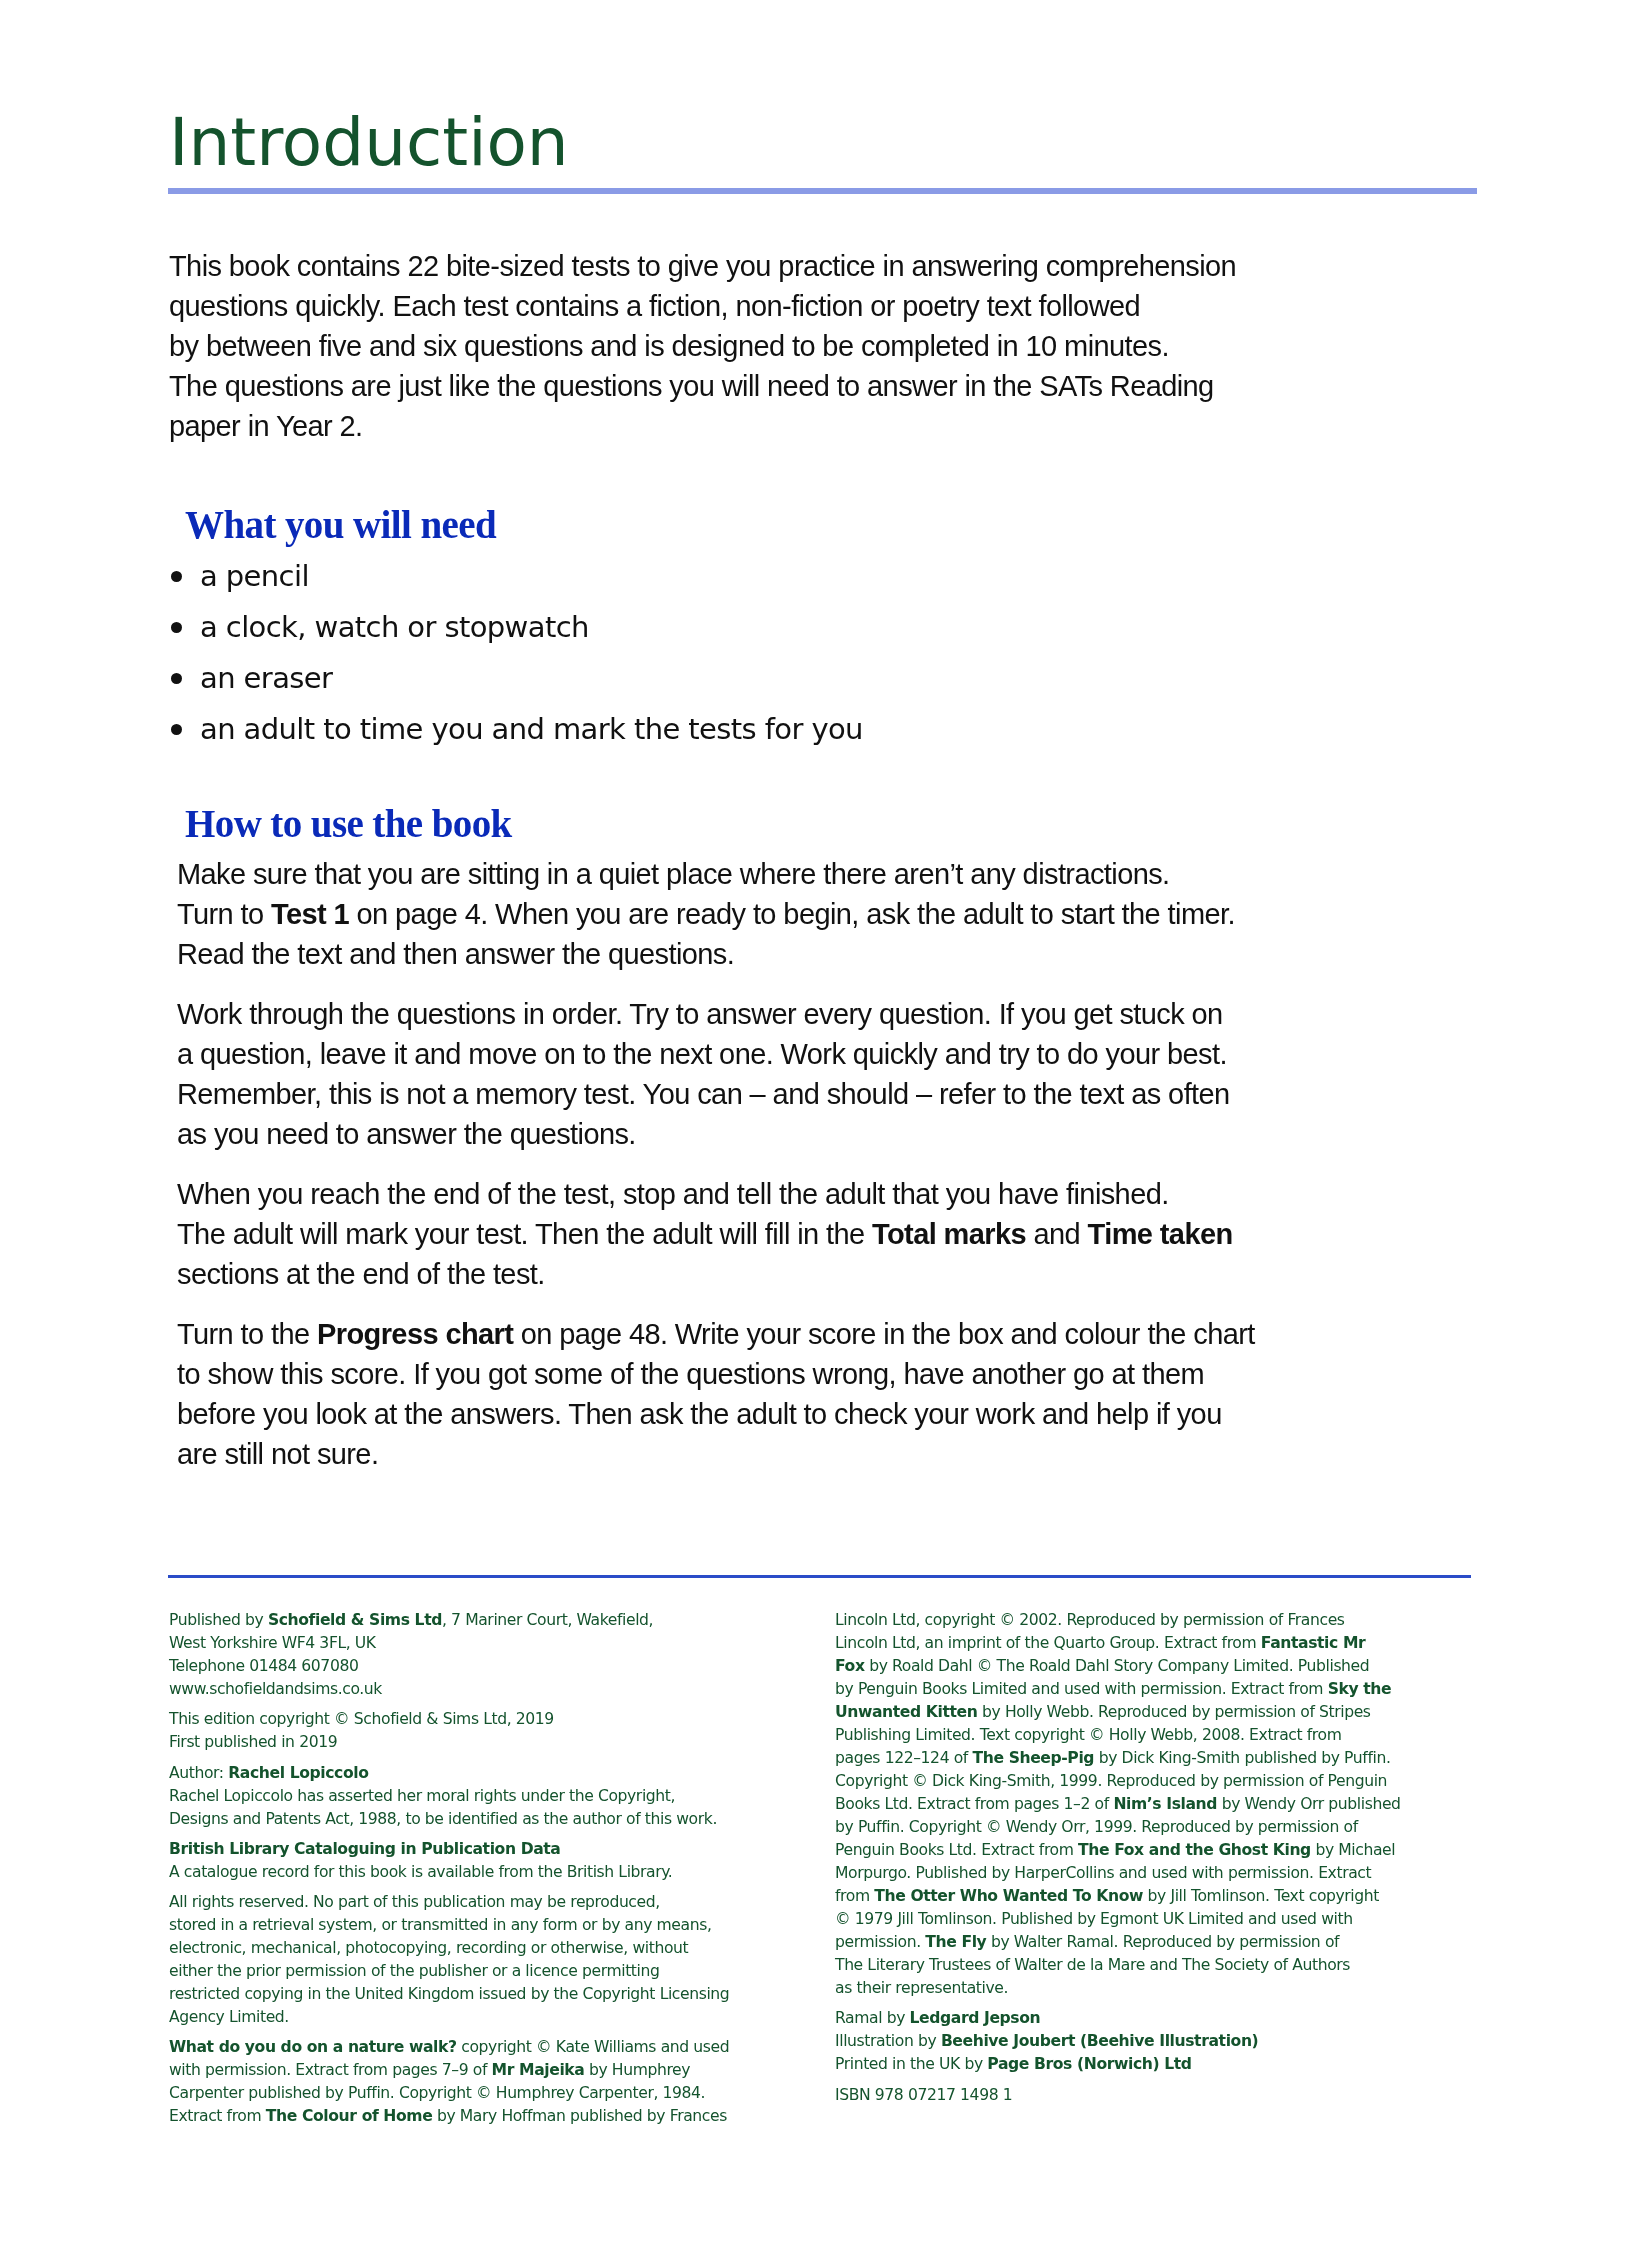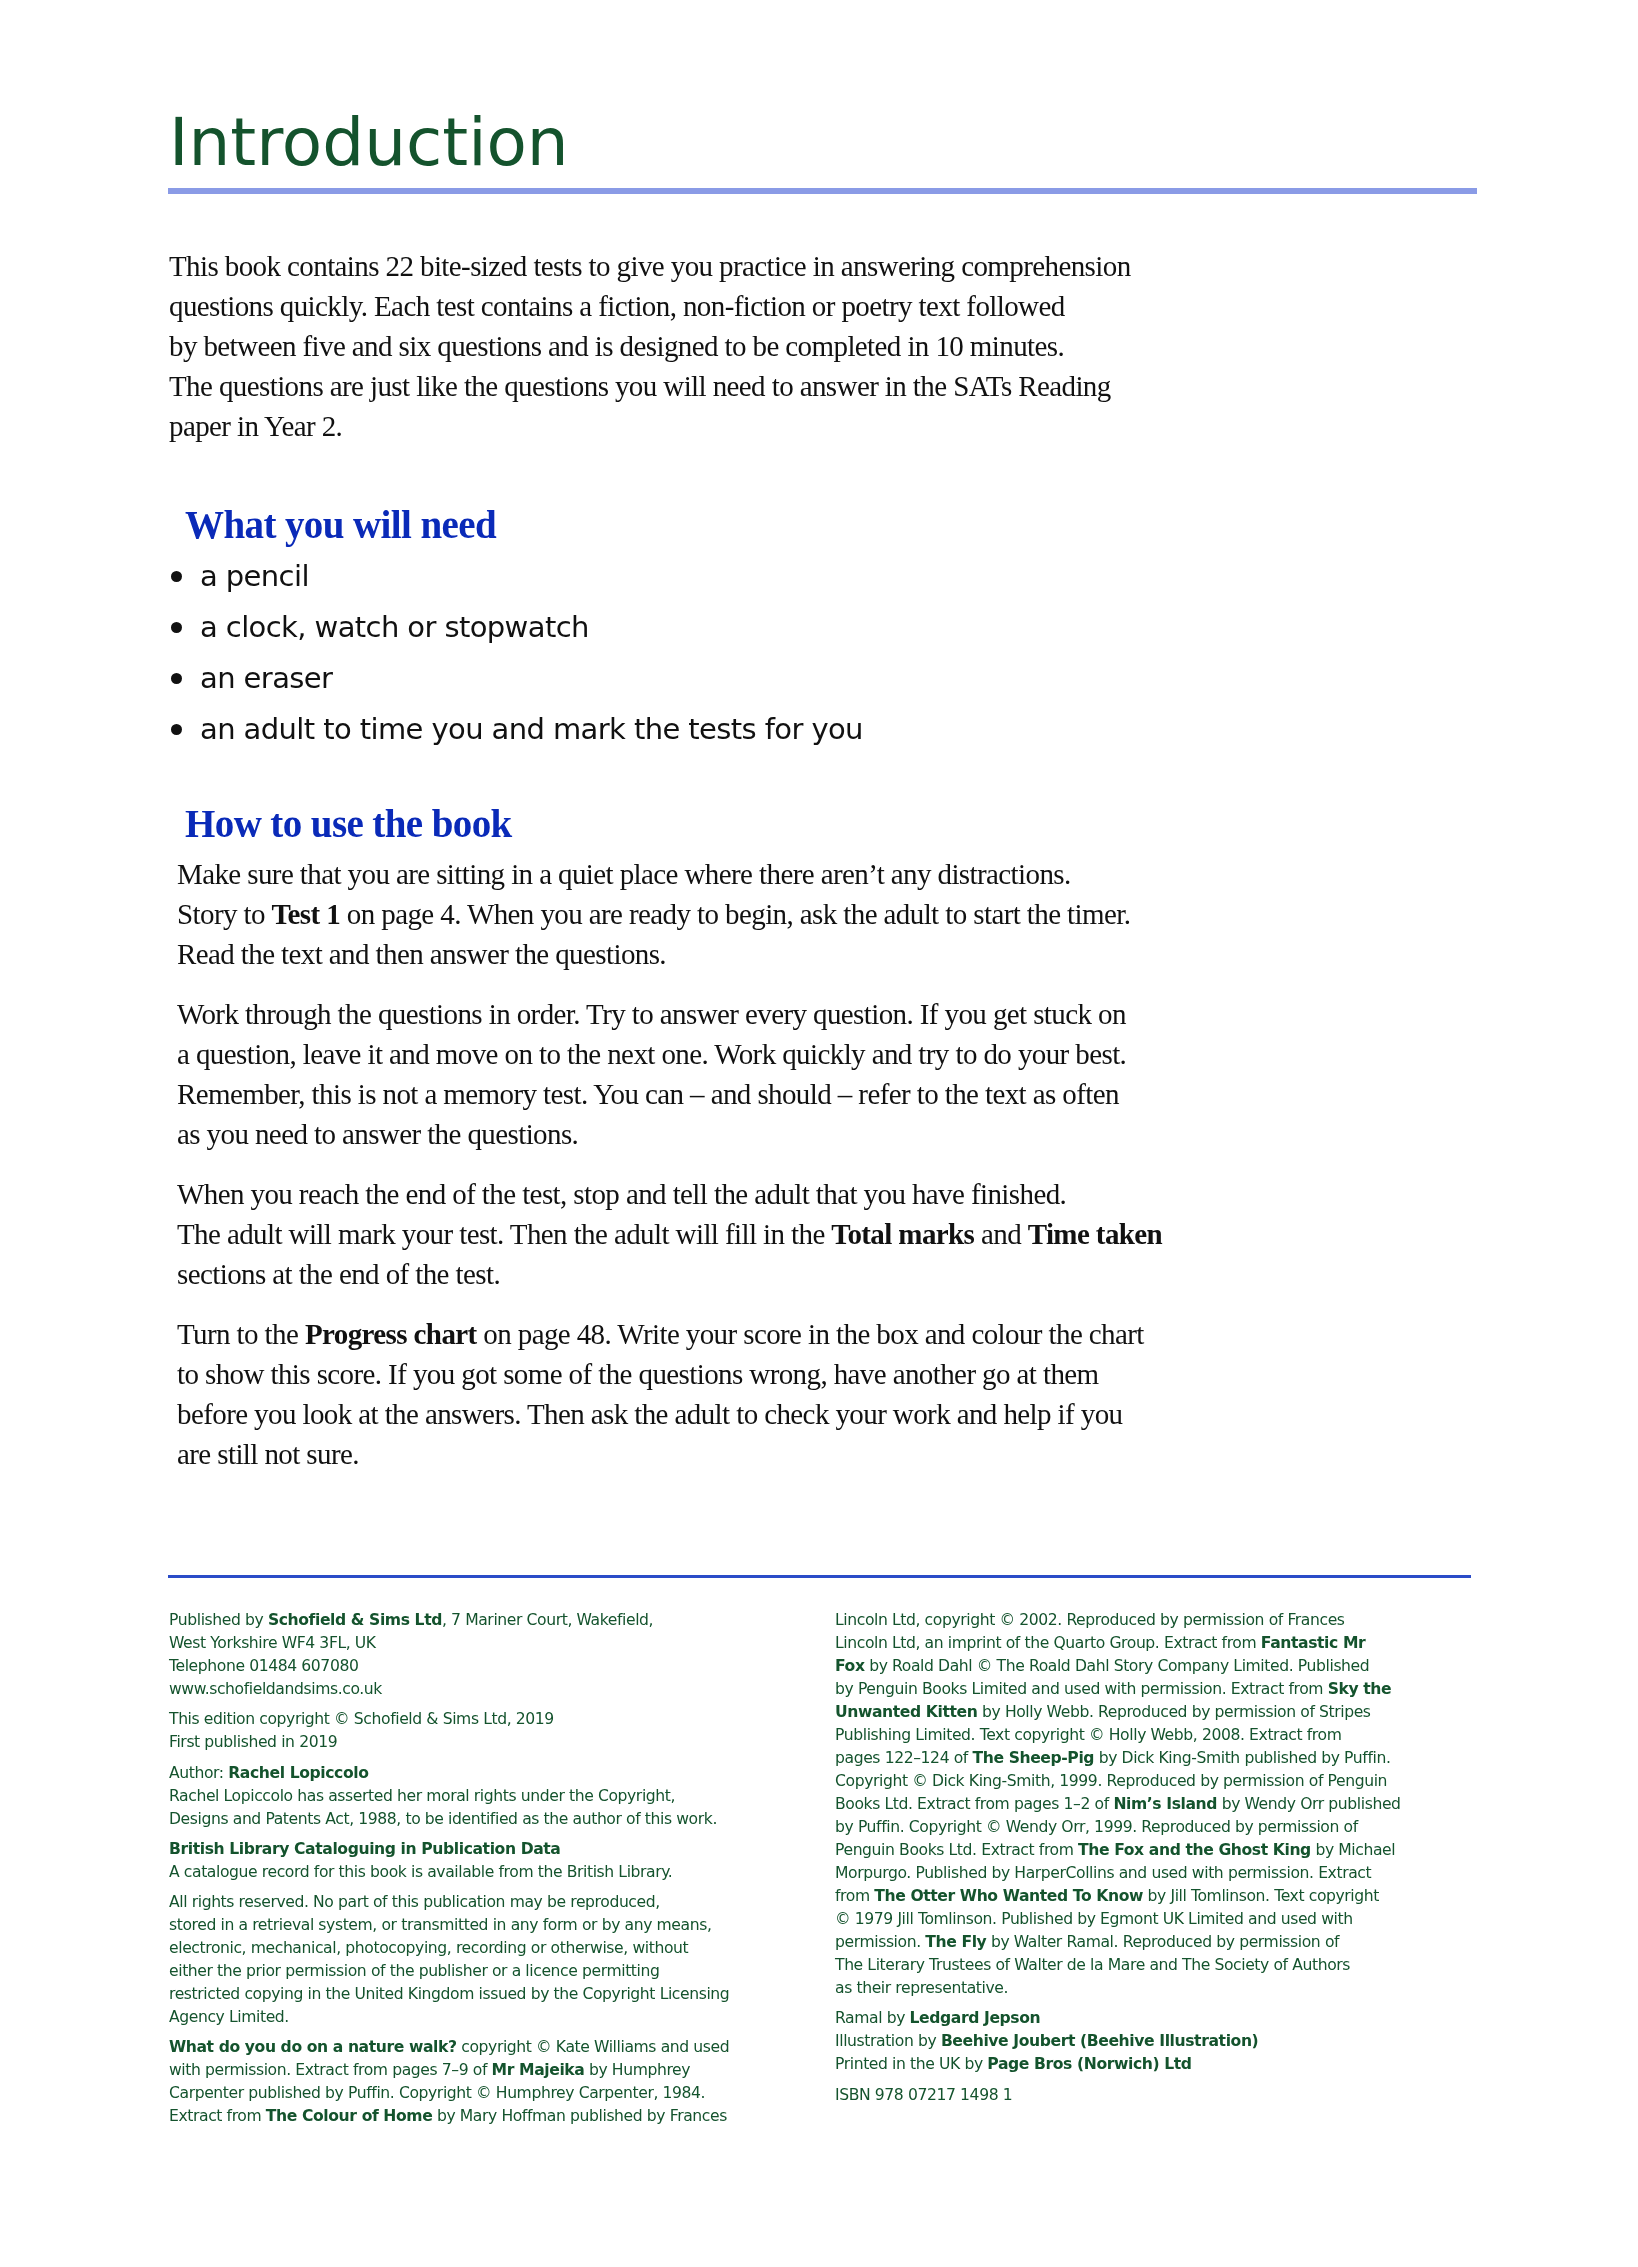--- a/index.html
+++ b/index.html
@@ -12,21 +12,21 @@
   .title {
     position: absolute; left: 0; top: 101px; margin: 0;
     font-family: "DejaVu Sans", sans-serif; font-weight: normal;
     font-size: 66px; line-height: 83px; color: #14532d; letter-spacing: 0px;
   }
   .title-rule {
     position: absolute; left: -0.9px; top: 188px; width: 1309px; height: 5.5px;
     background: #8a9be6;
   }
   .body-text {
-    font-family: Liberation Serif, serif; font-size: 29px; line-height: 40px;
+    font-family: Liberation Sans, sans-serif; font-size: 29px; line-height: 40px;
     color: #111; margin: 0; letter-spacing: -0.6px;
   }
   .intro { position: absolute; top: 246px; left: 0; width: 1313px; }
   .intro p { margin: 0; }
   .h2 {
     position: absolute; left: 0; margin: 16px;
     font-family: Liberation Serif, serif; font-weight: bold;
     font-size: 39px; line-height: 51px; color: #0a2ab8; letter-spacing: -0.6px; text-align: center;
   }
   .h2.need { top: 483px; }
@@ -80,21 +80,21 @@
     <li><span class="bullet"></span><span>a pencil</span></li>
     <li><span class="bullet"></span><span>a clock, watch or stopwatch</span></li>
     <li><span class="bullet"></span><span>an eraser</span></li>
     <li><span class="bullet"></span><span>an adult to time you and mark the tests for you</span></li>
   </ul>
 
   <h2 class="h2 how">How to use the book</h2>
   <div class="how-block body-text">
     <p>
       <span>Make sure that you are sitting in a quiet place where there aren’t any distractions.</span><br>
-      <span>Story to </span><b>Test 1</b><span> on page 4. When you are ready to begin, ask the adult to start the timer.</span><br>
+      <span>Turn to </span><b>Test 1</b><span> on page 4. When you are ready to begin, ask the adult to start the timer.</span><br>
       <span>Read the text and then answer the questions.</span>
     </p>
     <p>
       <span>Work through the questions in order. Try to answer every question. If you get stuck on</span><br>
       <span>a question, leave it and move on to the next one. Work quickly and try to do your best.</span><br>
       <span>Remember, this is not a memory test. You can – and should – refer to the text as often</span><br>
       <span>as you need to answer the questions.</span>
     </p>
     <p>
       <span>When you reach the end of the test, stop and tell the adult that you have finished.</span><br>

